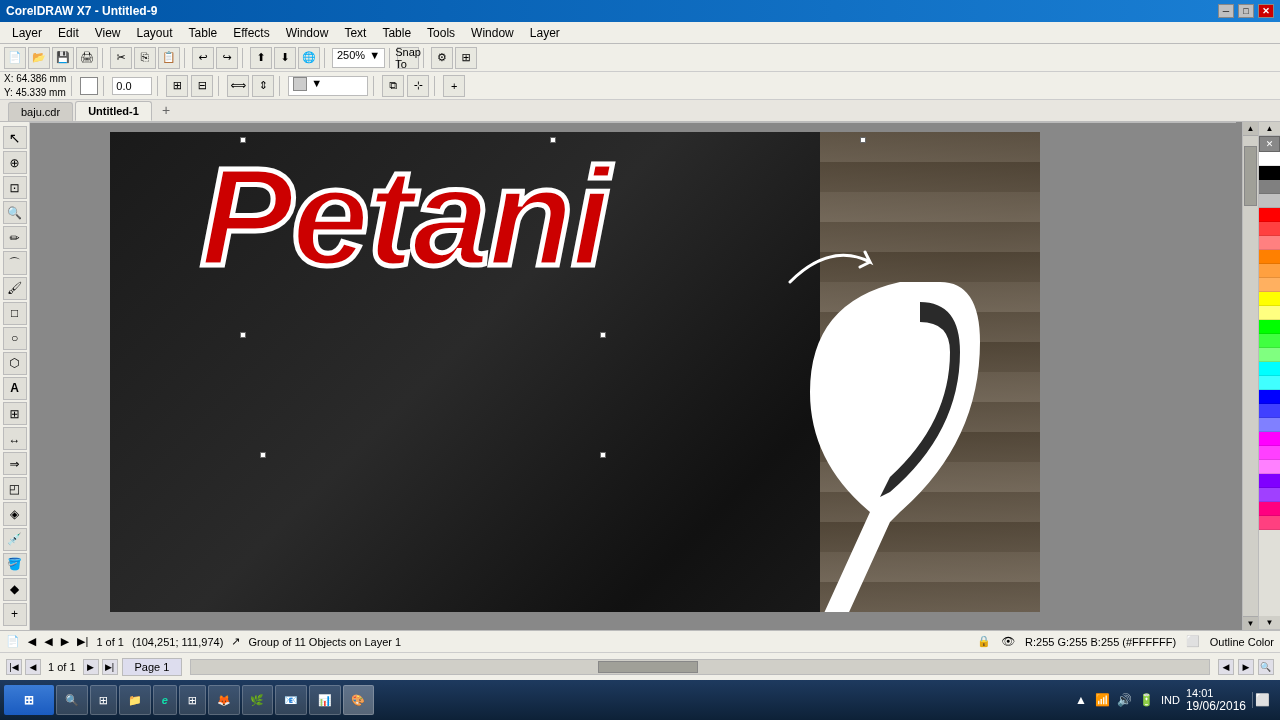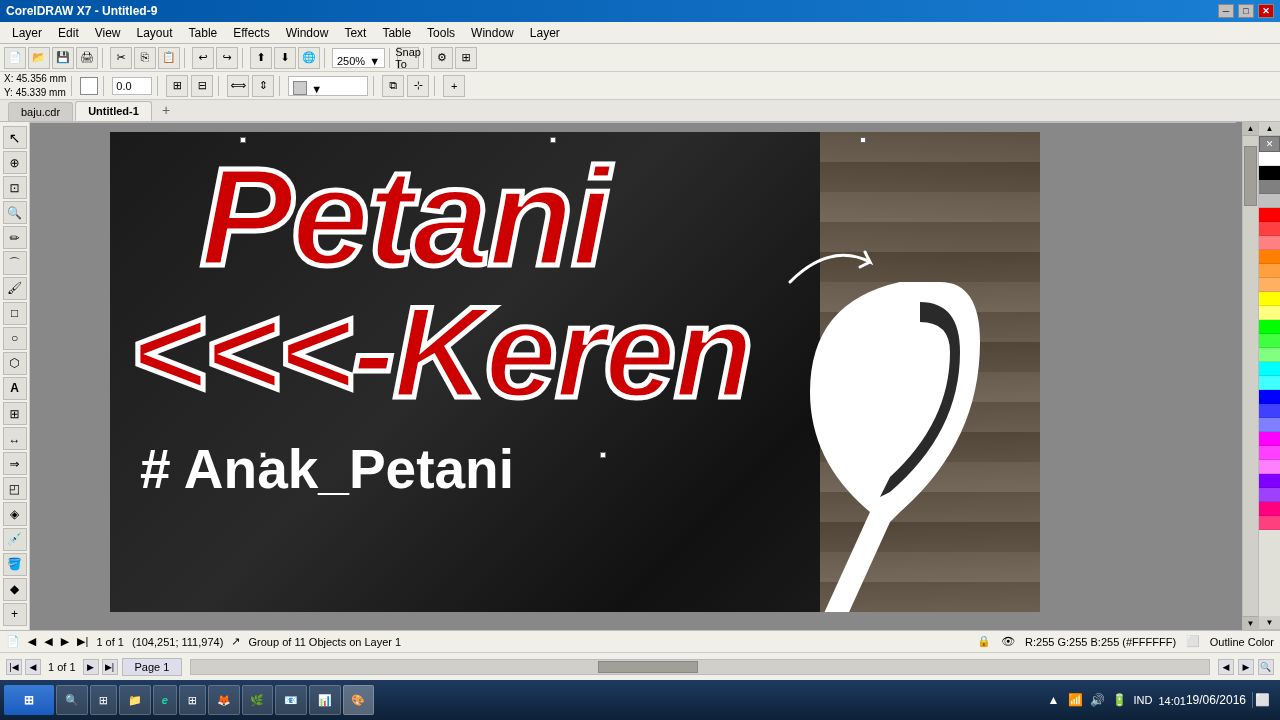--- a/index.html
+++ b/index.html
@@ -63,21 +63,21 @@
       font-size: 11px;
       cursor: pointer;
     }
     .tb-sep { width: 4px; height: 20px; border-left: 1px solid #bbb; margin: 0 2px; }
     .tb-dropdown {
       height: 20px;
       border: 1px solid #bbb;
       background: white;
       font-size: 11px;
       padding: 0 4px;
-      display: flex; align-items: flex-end; gap: 4px;
+      display: flex; align-items: flex-start; gap: 4px;
     }
 
     
     #toolbar2 {
       height: 28px;
       background: #f0efe8;
       border-bottom: 1px solid #ccc;
       display: flex;
       align-items: center;
       padding: 0 4px;
@@ -394,21 +394,21 @@
   </div>
   <div class="tb-sep"></div>
   <div class="tb-btn">⚙</div>
   <div class="tb-btn">⊞</div>
 </div>
 
 <div id="toolbar2">
   <div style="display:flex;flex-direction:column;justify-content:center;font-size:10px;line-height:1.4">
     <div>
       <span>X: </span>
-      <span>45.356 mm</span>
+      <span>64.386 mm</span>
     </div>
     <div>
       <span>Y: </span>
       <span>45.339 mm</span>
     </div>
   </div>
   <div class="tb-sep"></div>
   <div class="color-box"></div>
   <div class="tb-sep"></div>
   <input class="rot-box" type="text" value="0.0" style="">
@@ -475,27 +475,21 @@
       <div class="sel-handle" style="top:200px;left:130px;"></div>
       <div class="sel-handle" style="top:200px;left:490px;"></div>
       <div class="sel-handle" style="top:200px;left:740px;"></div>
       <div class="sel-handle" style="top:320px;left:150px;"></div>
       <div class="sel-handle" style="top:320px;left:490px;"></div>
 
       <div style="position:absolute;top:15px;left:90px;font-size:140px;font-weight:900;color:#cc0000;font-family:'Arial Black',Arial,sans-serif;-webkit-text-stroke:5px white;letter-spacing:-2px;font-style:italic;line-height:1;">
         <span>Petani</span>
       </div>
 
-      <div style="position:absolute;top:155px;left:20px;font-size:130px;font-weight:900;color:#cc0000;font-family:'Arial Black',Arial,sans-serif;-webkit-text-stroke:5px white;letter-spacing:-2px;font-style:italic;line-height:1;">
-        <span>&lt;&lt;&lt;-Keren</span>
-      </div>
-
-      <div style="position:absolute;top:305px;left:30px;font-size:55px;font-weight:900;color:white;font-family:'Arial Black',Arial,sans-serif;">
-        <span># Anak_Petani</span>
-      </div>
+
 
       <svg class="hook-shape" viewBox="0 0 230 380" fill="white">
         <path d="M180,20 Q220,20 220,80 Q220,180 140,250 L130,260 L80,370 L60,360 L110,250 Q50,200 50,130 Q50,40 140,20 Z" fill="white"></path>
 
         <path d="M160,40 Q200,40 200,90 Q200,170 130,230 L120,235 L130,215 Q190,160 190,90 Q190,60 160,60 Z" fill="#2a2a2a"></path>
       </svg>
 
       <svg style="position:absolute;top:100px;right:160px;width:100px;height:60px;" viewBox="0 0 100 60">
         <path d="M10,50 Q50,10 90,30 L85,20 M90,30 L80,35" stroke="white" stroke-width="3" fill="none" stroke-linecap="round"></path>
       </svg>
@@ -630,19 +624,19 @@
   <div class="taskbar-item active">
     <span>🎨</span>
   </div>
 
   <div id="systray">
     <div class="tray-icon">▲</div>
     <div class="tray-icon">📶</div>
     <div class="tray-icon">🔊</div>
     <div class="tray-icon">🔋</div>
     <div style="font-size:11px;color:white;">IND</div>
-    <div style="display:flex;flex-direction:row;align-items:flex-end;">
+    <div style="display:flex;flex-direction:column;">
       <span style="font-size:11px;">14:01</span>
       <span style="font-size:12px;">19/06/2016</span>
     </div>
     <div class="tray-icon" style="border-left:1px solid rgba(255,255,255,0.3);padding-left:4px;">⬜</div>
   </div>
 </div>
 
 </body></html>

